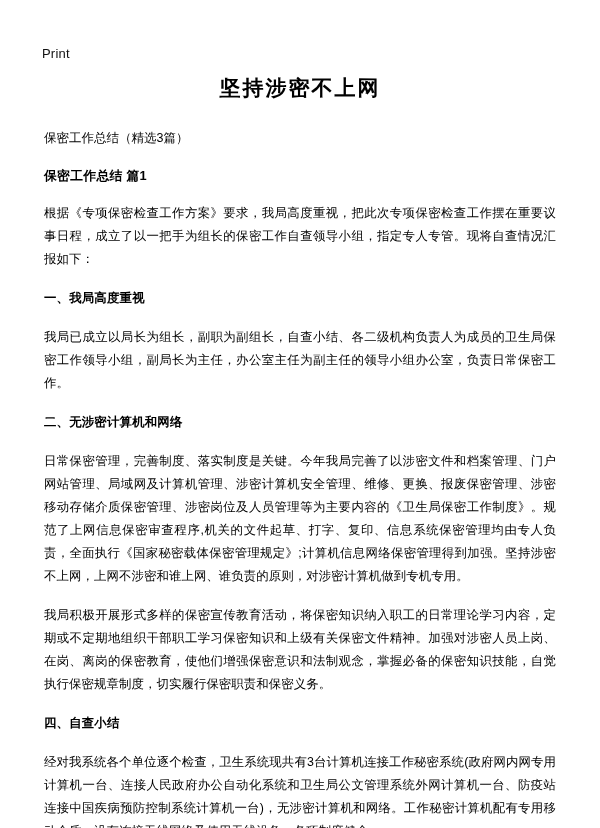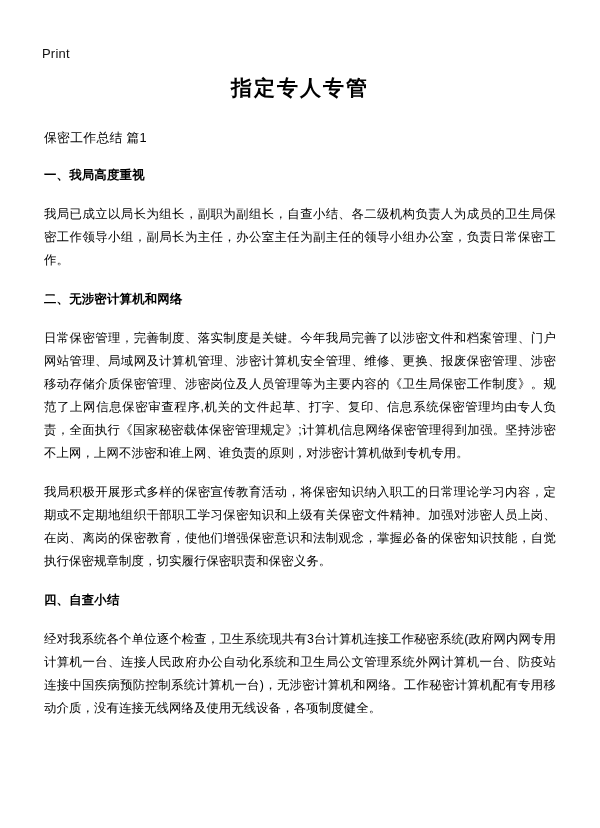--- a/index.html
+++ b/index.html
@@ -45,21 +45,21 @@
     margin: 0 0 26px 0;
     line-height: 28px;
   }
   .subtitle {
     font-size: 12.5px;
     line-height: 20px;
     margin: 0 0 18px 0;
   }
   .section-heading {
     font-size: 12.8px;
-    font-weight: normal;
+    font-weight: bold;
     line-height: 20px;
     margin: 0 0 16px 0;
     letter-spacing: 0.3px;
   }
   .para {
     font-size: 12.4px;
     line-height: 23px;
     margin: 0 0 16px 0;
     text-align: justify;
     letter-spacing: 0.1px;
@@ -73,23 +73,25 @@
   }
 </style>
 </head>
 <body>
 
 <div class="page">
 
   <div class="print-label">Print</div>
 
   <div class="doc-body">
-    <h1 class="doc-title">指定专人专管</h1>
+    <h1 class="doc-title">坚持涉密不上网</h1>
+    <p class="subtitle">保密工作总结（精选3篇）</p>
     <p class="section-heading">保密工作总结 篇1</p>
 
+    <p class="para">根据《专项保密检查工作方案》要求，我局高度重视，把此次专项保密检查工作摆在重要议事日程，成立了以一把手为组长的保密工作自查领导小组，指定专人专管。现将自查情况汇报如下：</p>
     <p class="sub-heading">一、我局高度重视</p>
     <p class="para">我局已成立以局长为组长，副职为副组长，自查小结、各二级机构负责人为成员的卫生局保密工作领导小组，副局长为主任，办公室主任为副主任的领导小组办公室，负责日常保密工作。</p>
     <p class="sub-heading">二、无涉密计算机和网络</p>
     <p class="para">日常保密管理，完善制度、落实制度是关键。今年我局完善了以涉密文件和档案管理、门户网站管理、局域网及计算机管理、涉密计算机安全管理、维修、更换、报废保密管理、涉密移动存储介质保密管理、涉密岗位及人员管理等为主要内容的《卫生局保密工作制度》。规范了上网信息保密审查程序,机关的文件起草、打字、复印、信息系统保密管理均由专人负责，全面执行《国家秘密载体保密管理规定》;计算机信息网络保密管理得到加强。坚持涉密不上网，上网不涉密和谁上网、谁负责的原则，对涉密计算机做到专机专用。</p>
     <p class="para">我局积极开展形式多样的保密宣传教育活动，将保密知识纳入职工的日常理论学习内容，定期或不定期地组织干部职工学习保密知识和上级有关保密文件精神。加强对涉密人员上岗、在岗、离岗的保密教育，使他们增强保密意识和法制观念，掌握必备的保密知识技能，自觉执行保密规章制度，切实履行保密职责和保密义务。</p>
     <p class="sub-heading">四、自查小结</p>
     <p class="para">经对我系统各个单位逐个检查，卫生系统现共有3台计算机连接工作秘密系统(政府网内网专用计算机一台、连接人民政府办公自动化系统和卫生局公文管理系统外网计算机一台、防疫站连接中国疾病预防控制系统计算机一台)，无涉密计算机和网络。工作秘密计算机配有专用移动介质，没有连接无线网络及使用无线设备，各项制度健全。</p>
   </div>
 
 </div>

